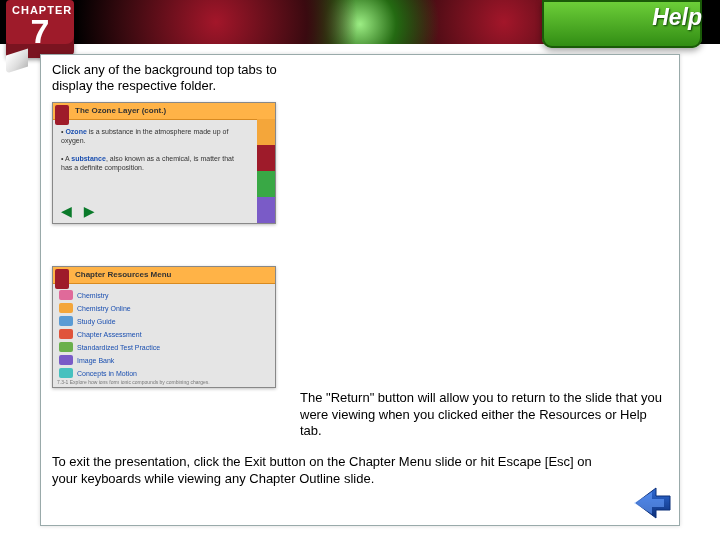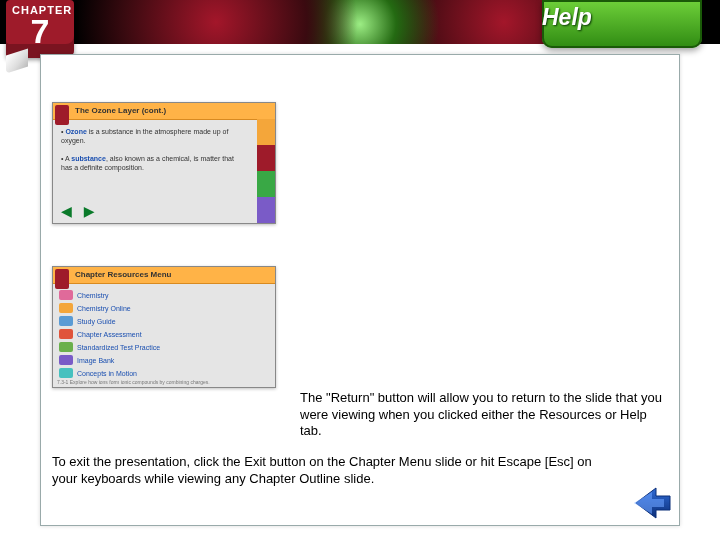--- a/index.html
+++ b/index.html
@@ -4,21 +4,21 @@
 <style>
   html,body{margin:0;padding:0;width:720px;height:540px;font-family:Arial,Helvetica,sans-serif;background:#000;overflow:hidden}
   .stage{position:relative;width:720px;height:540px;background:#fff}
   .bg-strip{position:absolute;left:0;right:0;top:0;height:44px;background:#000}
   .bg-strip::before{content:"";position:absolute;top:0;left:0;right:0;height:44px;background:radial-gradient(circle at 30% 50%,#a3162a 0%,#3a0a10 18%,transparent 28%),radial-gradient(circle at 50% 55%,#9ced84 0%,#246a12 10%,transparent 22%),radial-gradient(circle at 70% 50%,#a3162a 0%,#3a0a10 18%,transparent 28%),#000}
   .chapter-tab{position:absolute;left:6px;top:0;width:68px;height:58px;background:#9e1b2a;border-radius:4px 4px 8px 4px;box-shadow:inset 0 -14px 0 #7a1420,0 2px 4px rgba(0,0,0,.4)}
   .chapter-tab .word{position:absolute;top:4px;left:6px;right:6px;text-align:center;font-size:11px;font-weight:bold;letter-spacing:1px;color:#fff}
   .chapter-tab .num{position:absolute;top:12px;left:0;right:0;text-align:center;font-size:34px;font-weight:bold;color:#fff}
   .chapter-tab .curl{position:absolute;left:0;bottom:-12px;width:22px;height:18px;background:linear-gradient(135deg,#fff 0%,#ddd 60%,#bbb 100%);border-radius:0 0 0 4px;transform:skewY(-18deg)}
   .help-tab{position:absolute;right:18px;top:0;width:160px;height:48px;border-radius:0 0 10px 10px;background:linear-gradient(#6fd13a,#2f8a12);box-shadow:inset 0 0 0 2px #1a5a08,0 3px 6px rgba(0,0,0,.35)}
-  .help-tab span{display:block;text-align:left;line-height:34px;font-size:23px;font-weight:bold;color:#fff;font-style:italic;text-shadow:1px 1px 2px #0a3a04}
+  .help-tab span{display:block;text-align:right;line-height:34px;font-size:23px;font-weight:bold;color:#fff;font-style:italic;text-shadow:1px 1px 2px #0a3a04}
   .content{position:absolute;left:40px;right:40px;top:54px;bottom:14px;background:#fff;border:1px solid #9aa;box-shadow:0 0 4px rgba(0,0,0,.15)}
   .intro{position:absolute;left:52px;top:62px;width:260px;font-size:13px;line-height:1.25;color:#000}
   .row{position:absolute;left:52px;right:52px}
   .thumb{width:222px;height:120px;border:1px solid #888;background:#e5e5e5;box-shadow:0 1px 3px rgba(0,0,0,.25);float:left;position:relative;overflow:hidden}
   .desc{margin-left:248px;font-size:13px;line-height:1.28;color:#000}
   .row1{top:102px}
   .row1b{top:222px}
   .row2{top:266px}
   .row2b{top:390px}
   .exit{position:absolute;left:52px;right:110px;top:454px;font-size:13px;line-height:1.28;color:#000}
@@ -53,20 +53,21 @@
     <div class="num">7</div>
     <div class="curl"></div>
   </div>
 
   <div class="help-tab">
     <span>Help</span>
   </div>
 
   <div class="content"></div>
 
+  <div class="intro">Click any of the background top tabs to display the respective folder.</div>
 
   <div class="row row1">
     <div class="thumb">
       <div class="t1-hdr"></div>
       <div class="t1-badge"></div>
       <div class="t1-title">The Ozone Layer (cont.)</div>
       <div class="t1-body">• <b>Ozone</b> is a substance in the atmosphere made up of oxygen.<br><br>• A <b>substance</b>, also known as a chemical, is matter that has a definite composition.</div>
       <div class="t1-side">
           <div style="background: rgb(244, 166, 58);"></div>
           <div style="background: rgb(158, 27, 42);"></div>

